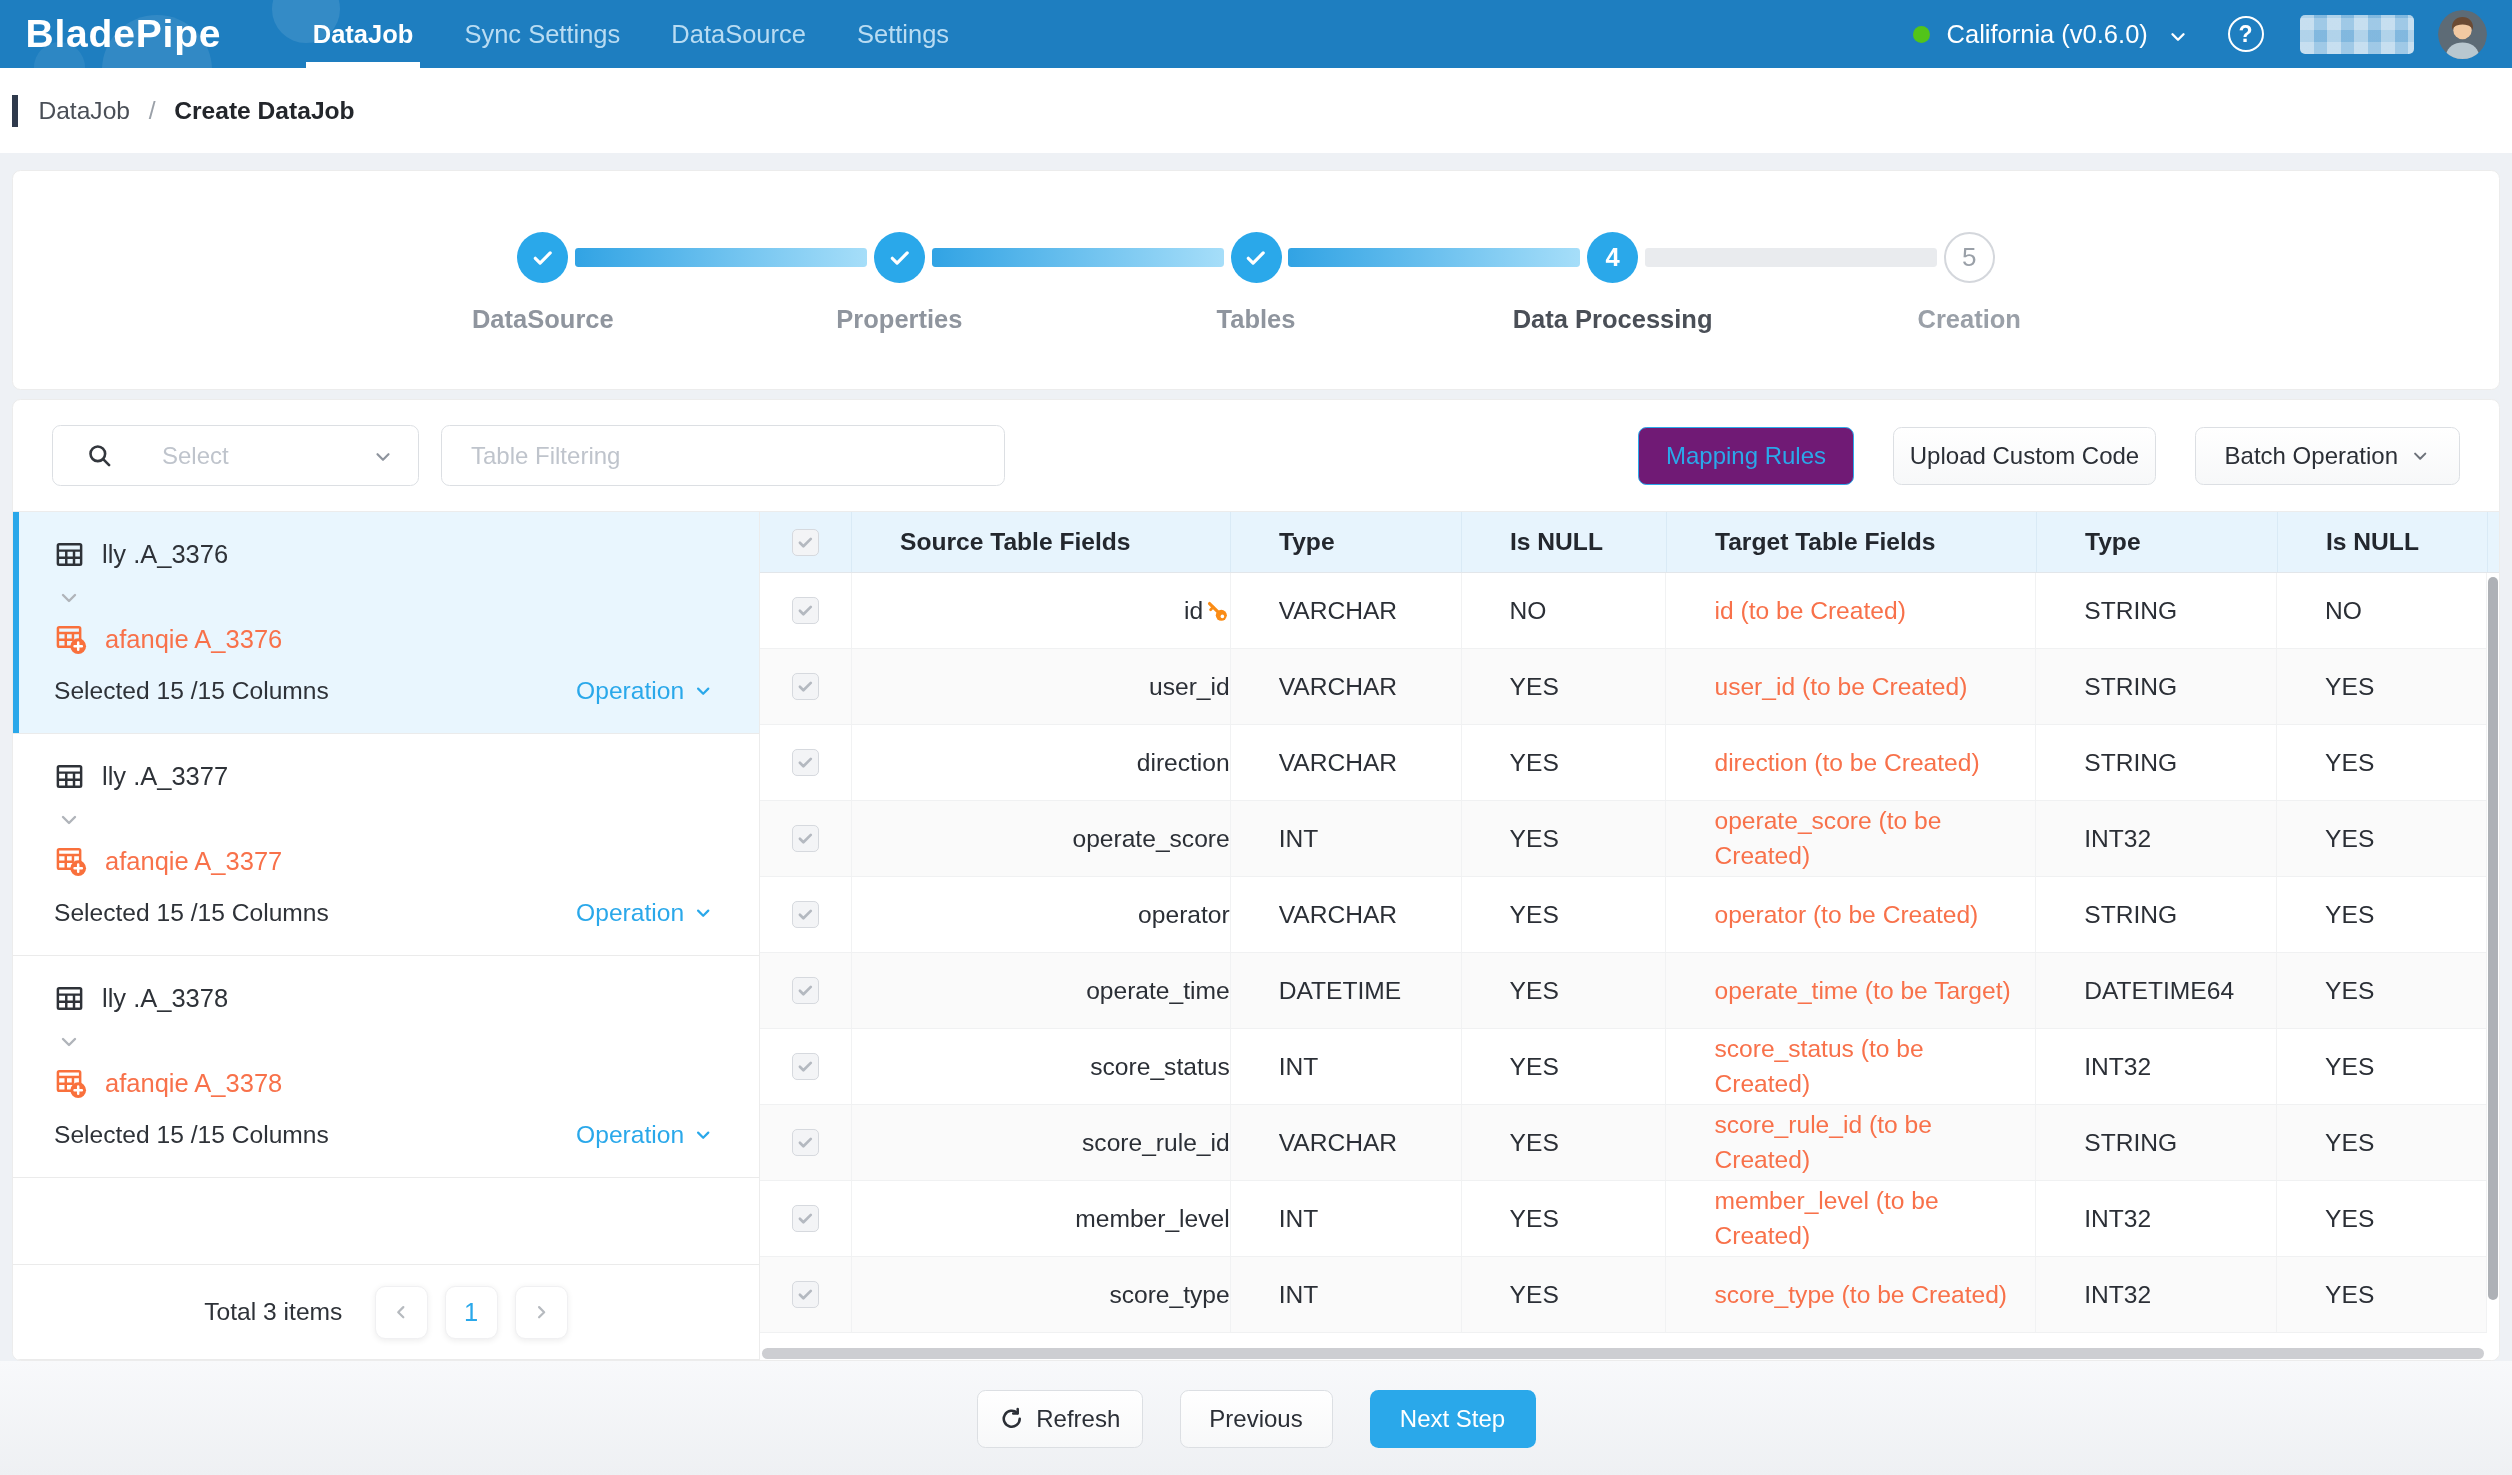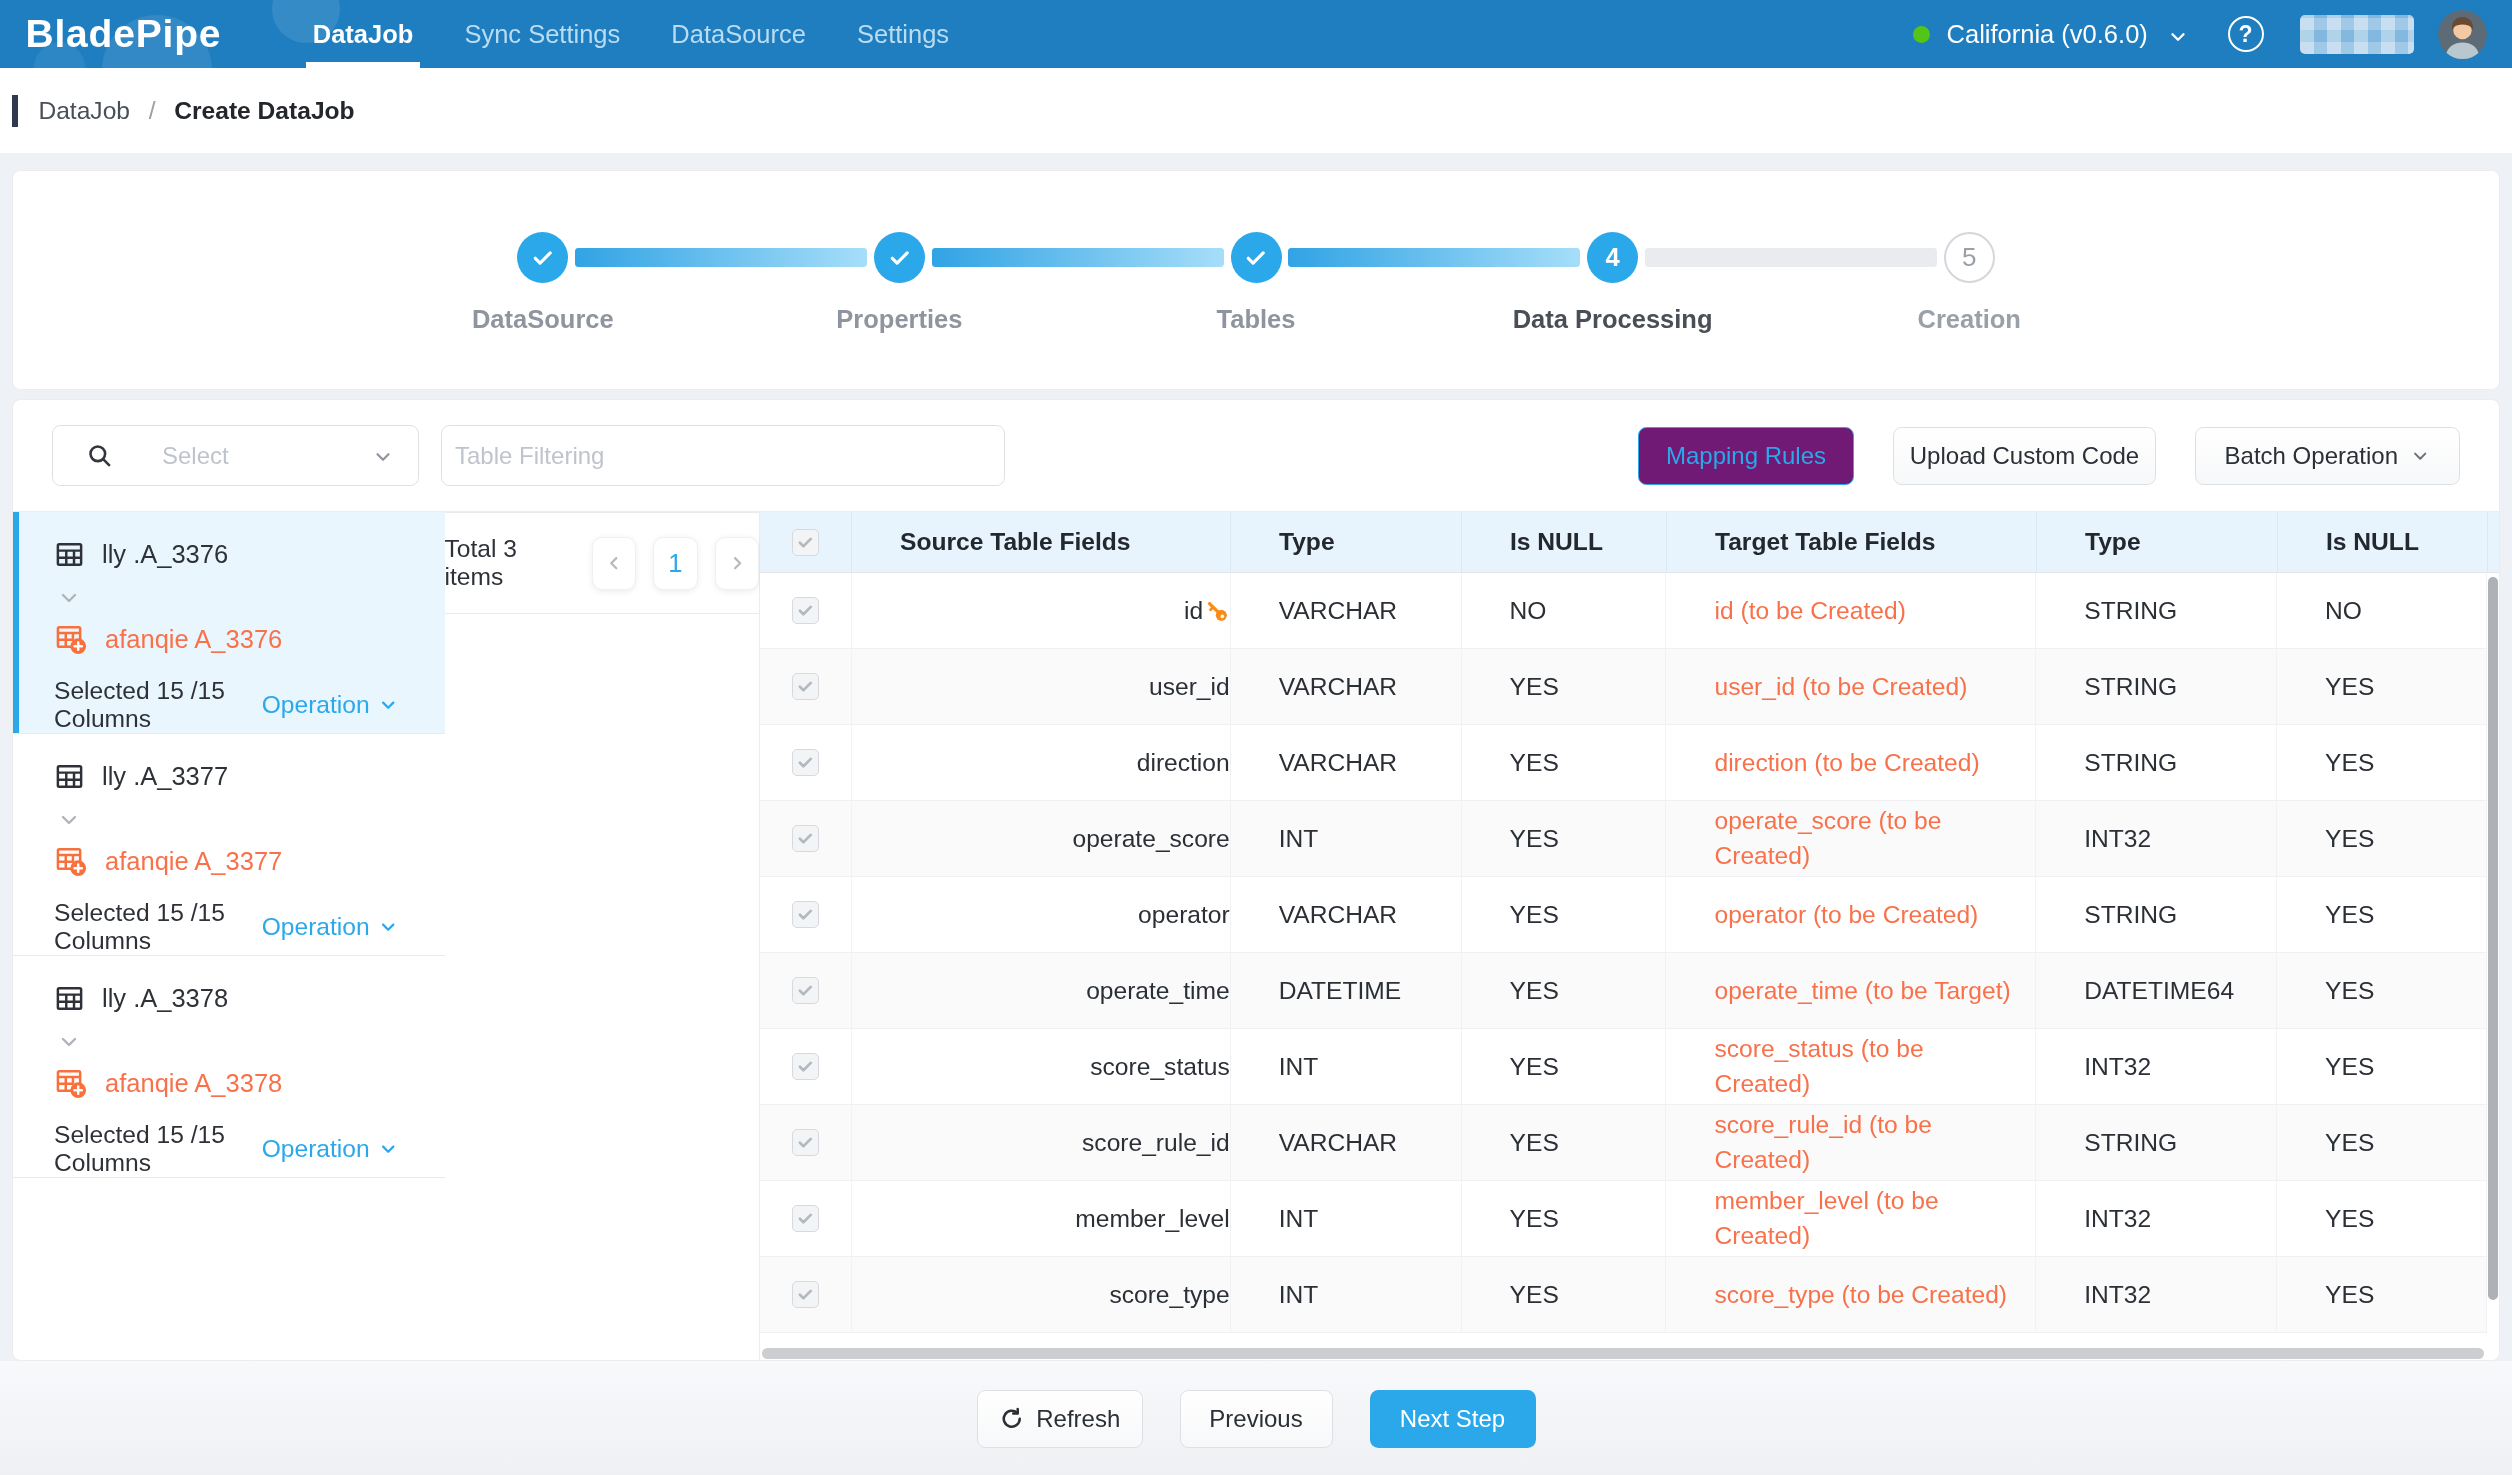--- a/index.html
+++ b/index.html
@@ -57,35 +57,35 @@
   .sbar.pending { background:#e9ebee; }
 
   
   .toolbar { height:112px; display:flex; align-items:center; padding:0 39px; border-bottom:1.7px solid #ececec; }
   .select-box { position:relative; width:367px; height:61px; }
   .select-box input { width:100%; height:100%; border:1.7px solid #dcdfe3; border-radius:8.5px; padding:0 51px 0 109px;
     font-size:24px; color:#be185d; outline:none; background:#fff; font-family:inherit; }
   .select-box .mag { position:absolute; left:34px; top:17px; }
   .select-box .sel-caret { position:absolute; right:25.5px; top:20.4px; color:#8f959e; }
   .filter-box { margin-left:22px; width:564px; height:61px; }
-  .filter-box input { width:100%; height:100%; border:1.7px solid #dcdfe3; border-radius:8.5px; padding:0 13px;
+  .filter-box input { width:100%; height:100%; border:1.7px solid #dcdfe3; border-radius:8.5px; padding:0 29px;
     font-size:24px; color:#14532d; outline:none; font-family:inherit; }
   input::placeholder { color:#bfc4cc; }
   .tb-right { margin-left:auto; display:flex; align-items:center; gap:39px; }
   .btn { height:58px; border-radius:8.5px; display:flex; align-items:center; justify-content:center;
     font-size:24px; cursor:pointer; background:#701a75; }
   .btn-mapping { width:216px; border:1.7px solid #2aa8ea; color:#2aa8ea; }
   .btn-plain { border:1.7px solid #dcdfe3; color:#2b2f36; background:linear-gradient(180deg,#ffffff, #f7f8f9); }
   .btn-upload { width:263px; }
   .btn-batch { width:265px; gap:12px; }
   .caret-grey { color:#6d727a; }
 
   
   .content { display:flex; height:848px; }
-  .left-panel { width:749px; border-right:1.7px solid #ececec; display:flex; flex-direction:row; }
+  .left-panel { width:749px; border-right:1.7px solid #ececec; display:flex; flex-direction:column; }
   .tl-item { height:222px; border-bottom:1.7px solid #ebebeb; padding:22px 34px 0 41px; position:relative; cursor:pointer; background:#fff; }
   .tl-item.active { background:#e9f6fe; }
   .tl-item.active::before { content:''; position:absolute; left:0; top:0; bottom:0; width:6px; background:#2aa8ea; }
   .src-row { display:flex; align-items:center; gap:17px; font-size:25.5px; color:#2e3238; height:41px; }
   .caret-row { height:31px; margin:6.8px 0 5.1px 3.4px; color:#b0b4ba; display:flex; align-items:center; }
   .tgt-row { display:flex; align-items:center; gap:17px; font-size:25.5px; color:#f8714a; height:42px; }
   .sel-row { display:flex; align-items:center; margin-top:17px; font-size:24.6px; color:#2e3238; padding-right:12px; }
   .op-link { margin-left:auto; color:#2aa8ea; display:flex; align-items:center; gap:8.5px; cursor:pointer; }
   .tl-filler { height:91px; background:#fff; }
   .tl-pager { height:102px; border-top:1.7px solid #ebebeb; border-bottom:1.7px solid #ebebeb; background:#fff;

